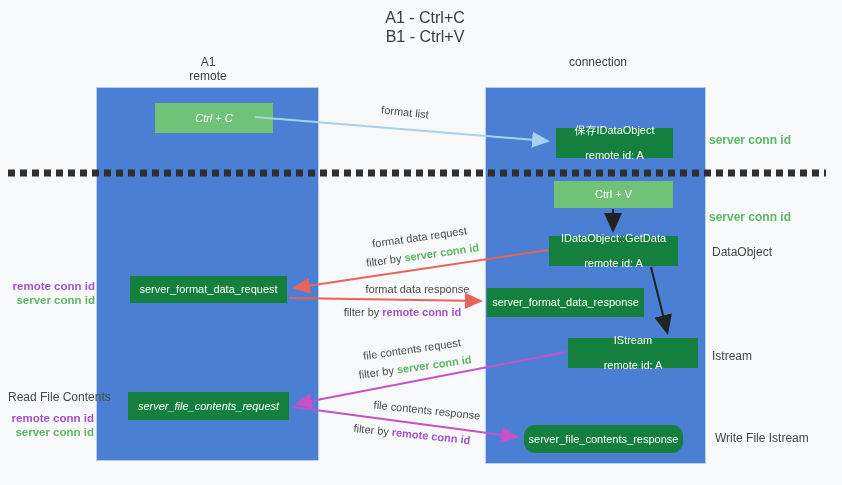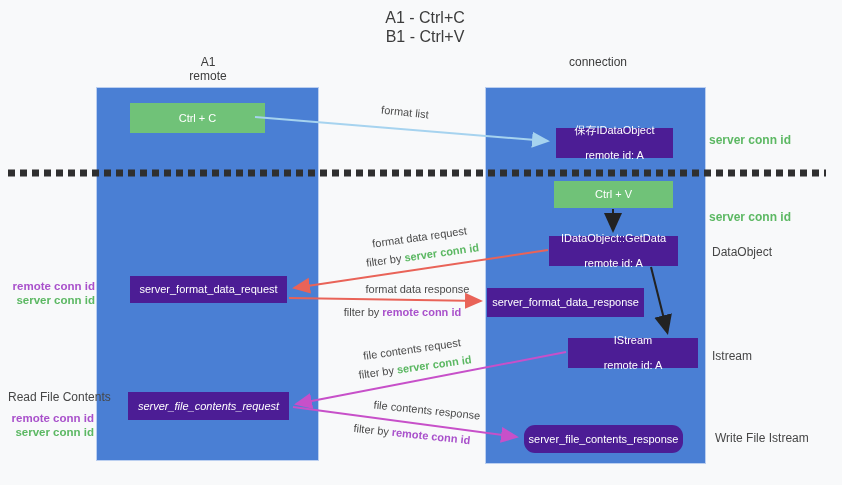--- a/index.html
+++ b/index.html
@@ -4,21 +4,21 @@
 <style>
   html,body{margin:0;padding:0;}
   body{font-family:"Liberation Sans","DejaVu Sans",sans-serif;background:#f8f9fa;}
   .canvas{position:relative;width:842px;height:485px;background:#f8f9fa;overflow:hidden;}
   .abs{position:absolute;}
   .title{left:320px;top:8px;width:210px;text-align:center;color:#3c3c3c;font-size:16px;line-height:19px;}
   .lane-header{width:140px;text-align:center;color:#3c3c3c;font-size:12px;line-height:14px;top:55px;}
   .lane{background:#4a7fd4;box-shadow:0 0 0 1px rgba(180,202,238,.9);}
   .node{color:#fff;text-align:center;display:flex;flex-direction:column;justify-content:center;font-size:11px;line-height:13px;}
   .green{background:#70c278;}
-  .orange{background:#4c1d95;gap:12px;}
+  .orange{background:#15803d;gap:12px;}
   .side-label{font-size:12px;color:#464646;white-space:nowrap;}
   .green-bold{color:#5cb863;font-weight:bold;font-size:12px;white-space:nowrap;}
   .left-stack{text-align:right;font-size:11.5px;font-weight:bold;line-height:14px;white-space:nowrap;}
   .left-stack .g{color:#5cb863;}
   .left-stack .p{color:#a951cb;}
   .edge-label{font-size:11px;color:#4b4b4b;text-align:center;white-space:nowrap;}
   .edge-label .g{color:#5cb863;font-weight:bold;}
   .edge-label .p{color:#a951cb;font-weight:bold;}
   svg.overlay{position:absolute;left:0;top:0;pointer-events:none;}
 </style>
@@ -36,21 +36,21 @@
     <div>A1</div>
     <div>remote</div>
   </div>
   <div class="abs lane-header" style="left:528px;">
     <div>connection</div>
   </div>
 
   <div class="abs lane" style="left:97px;top:88px;width:221px;height:372px;"></div>
   <div class="abs lane" style="left:486px;top:88px;width:219px;height:375px;"></div>
 
-  <div class="abs node green" style="left:130px;top:103px;width:135px;height:30px;">
+  <div class="abs node green" style="left:155px;top:103px;width:118px;height:30px;font-style:italic;">
     <div>Ctrl + C</div>
   </div>
 
   <div class="abs node orange small" style="left:556px;top:128px;width:117px;height:30px;">
     <div>保存IDataObject</div>
     <div>remote id: A</div>
   </div>
 
   <div class="abs node green" style="left:554px;top:181px;width:119px;height:27px;">
     <div>Ctrl + V</div>

